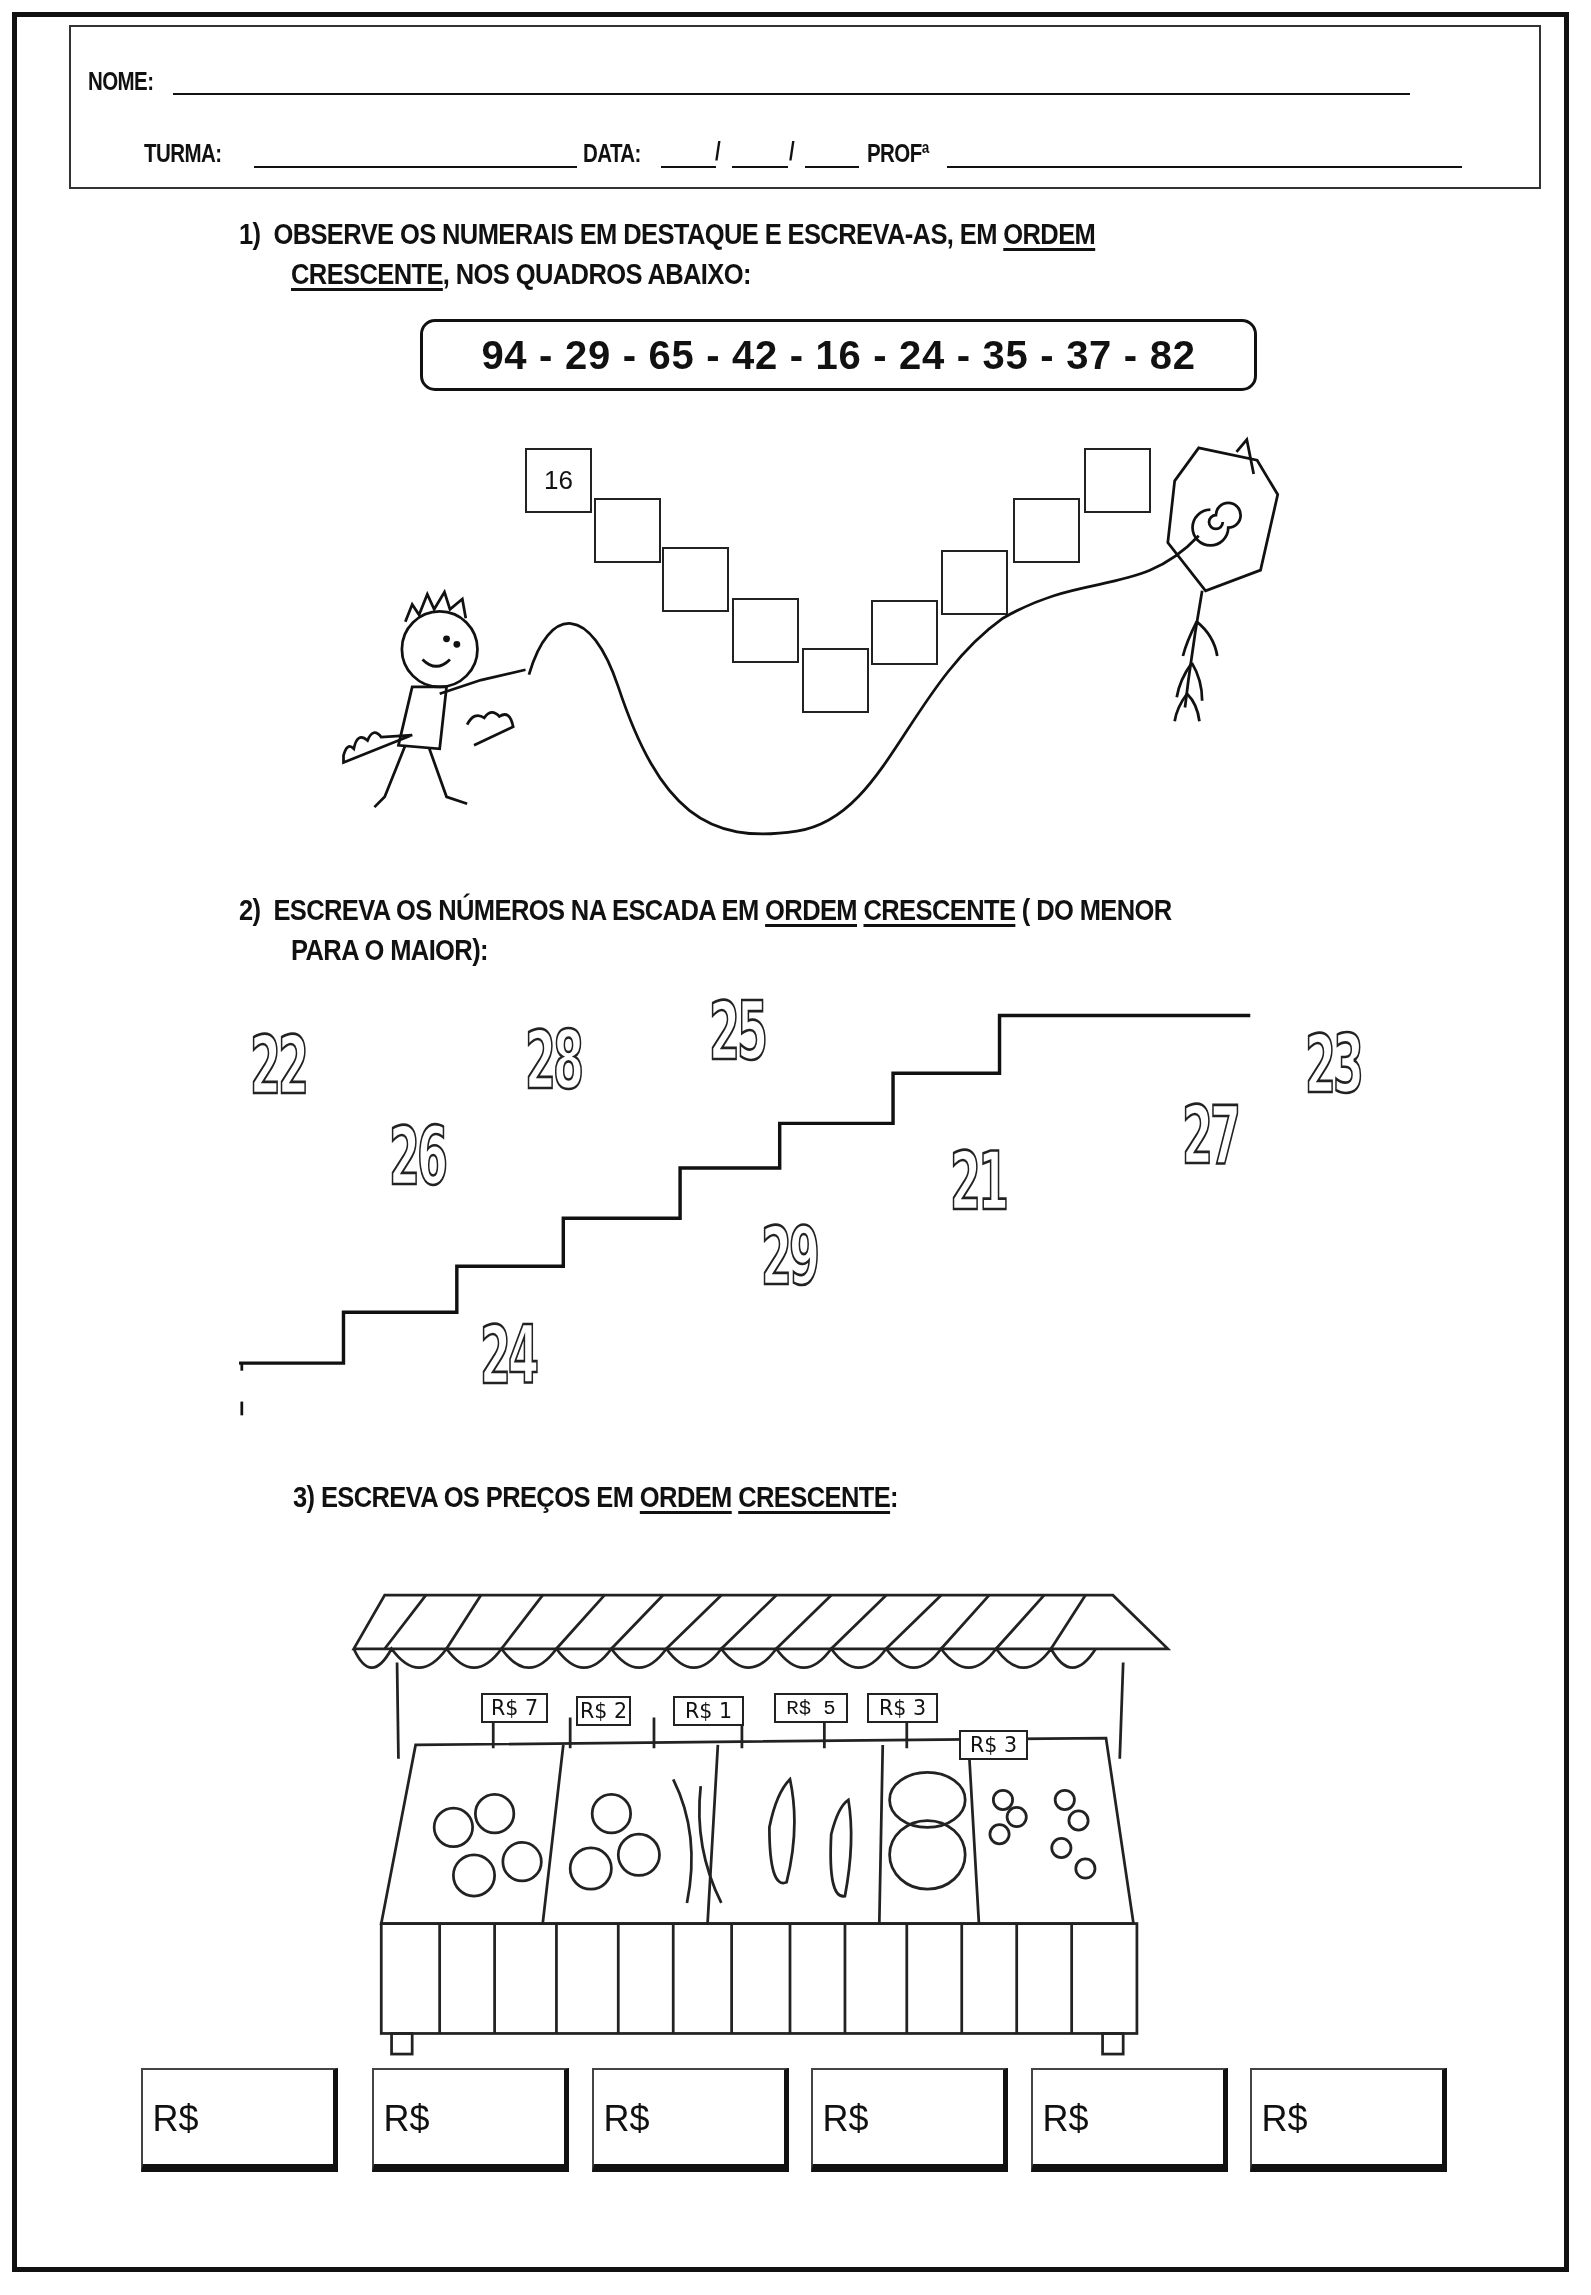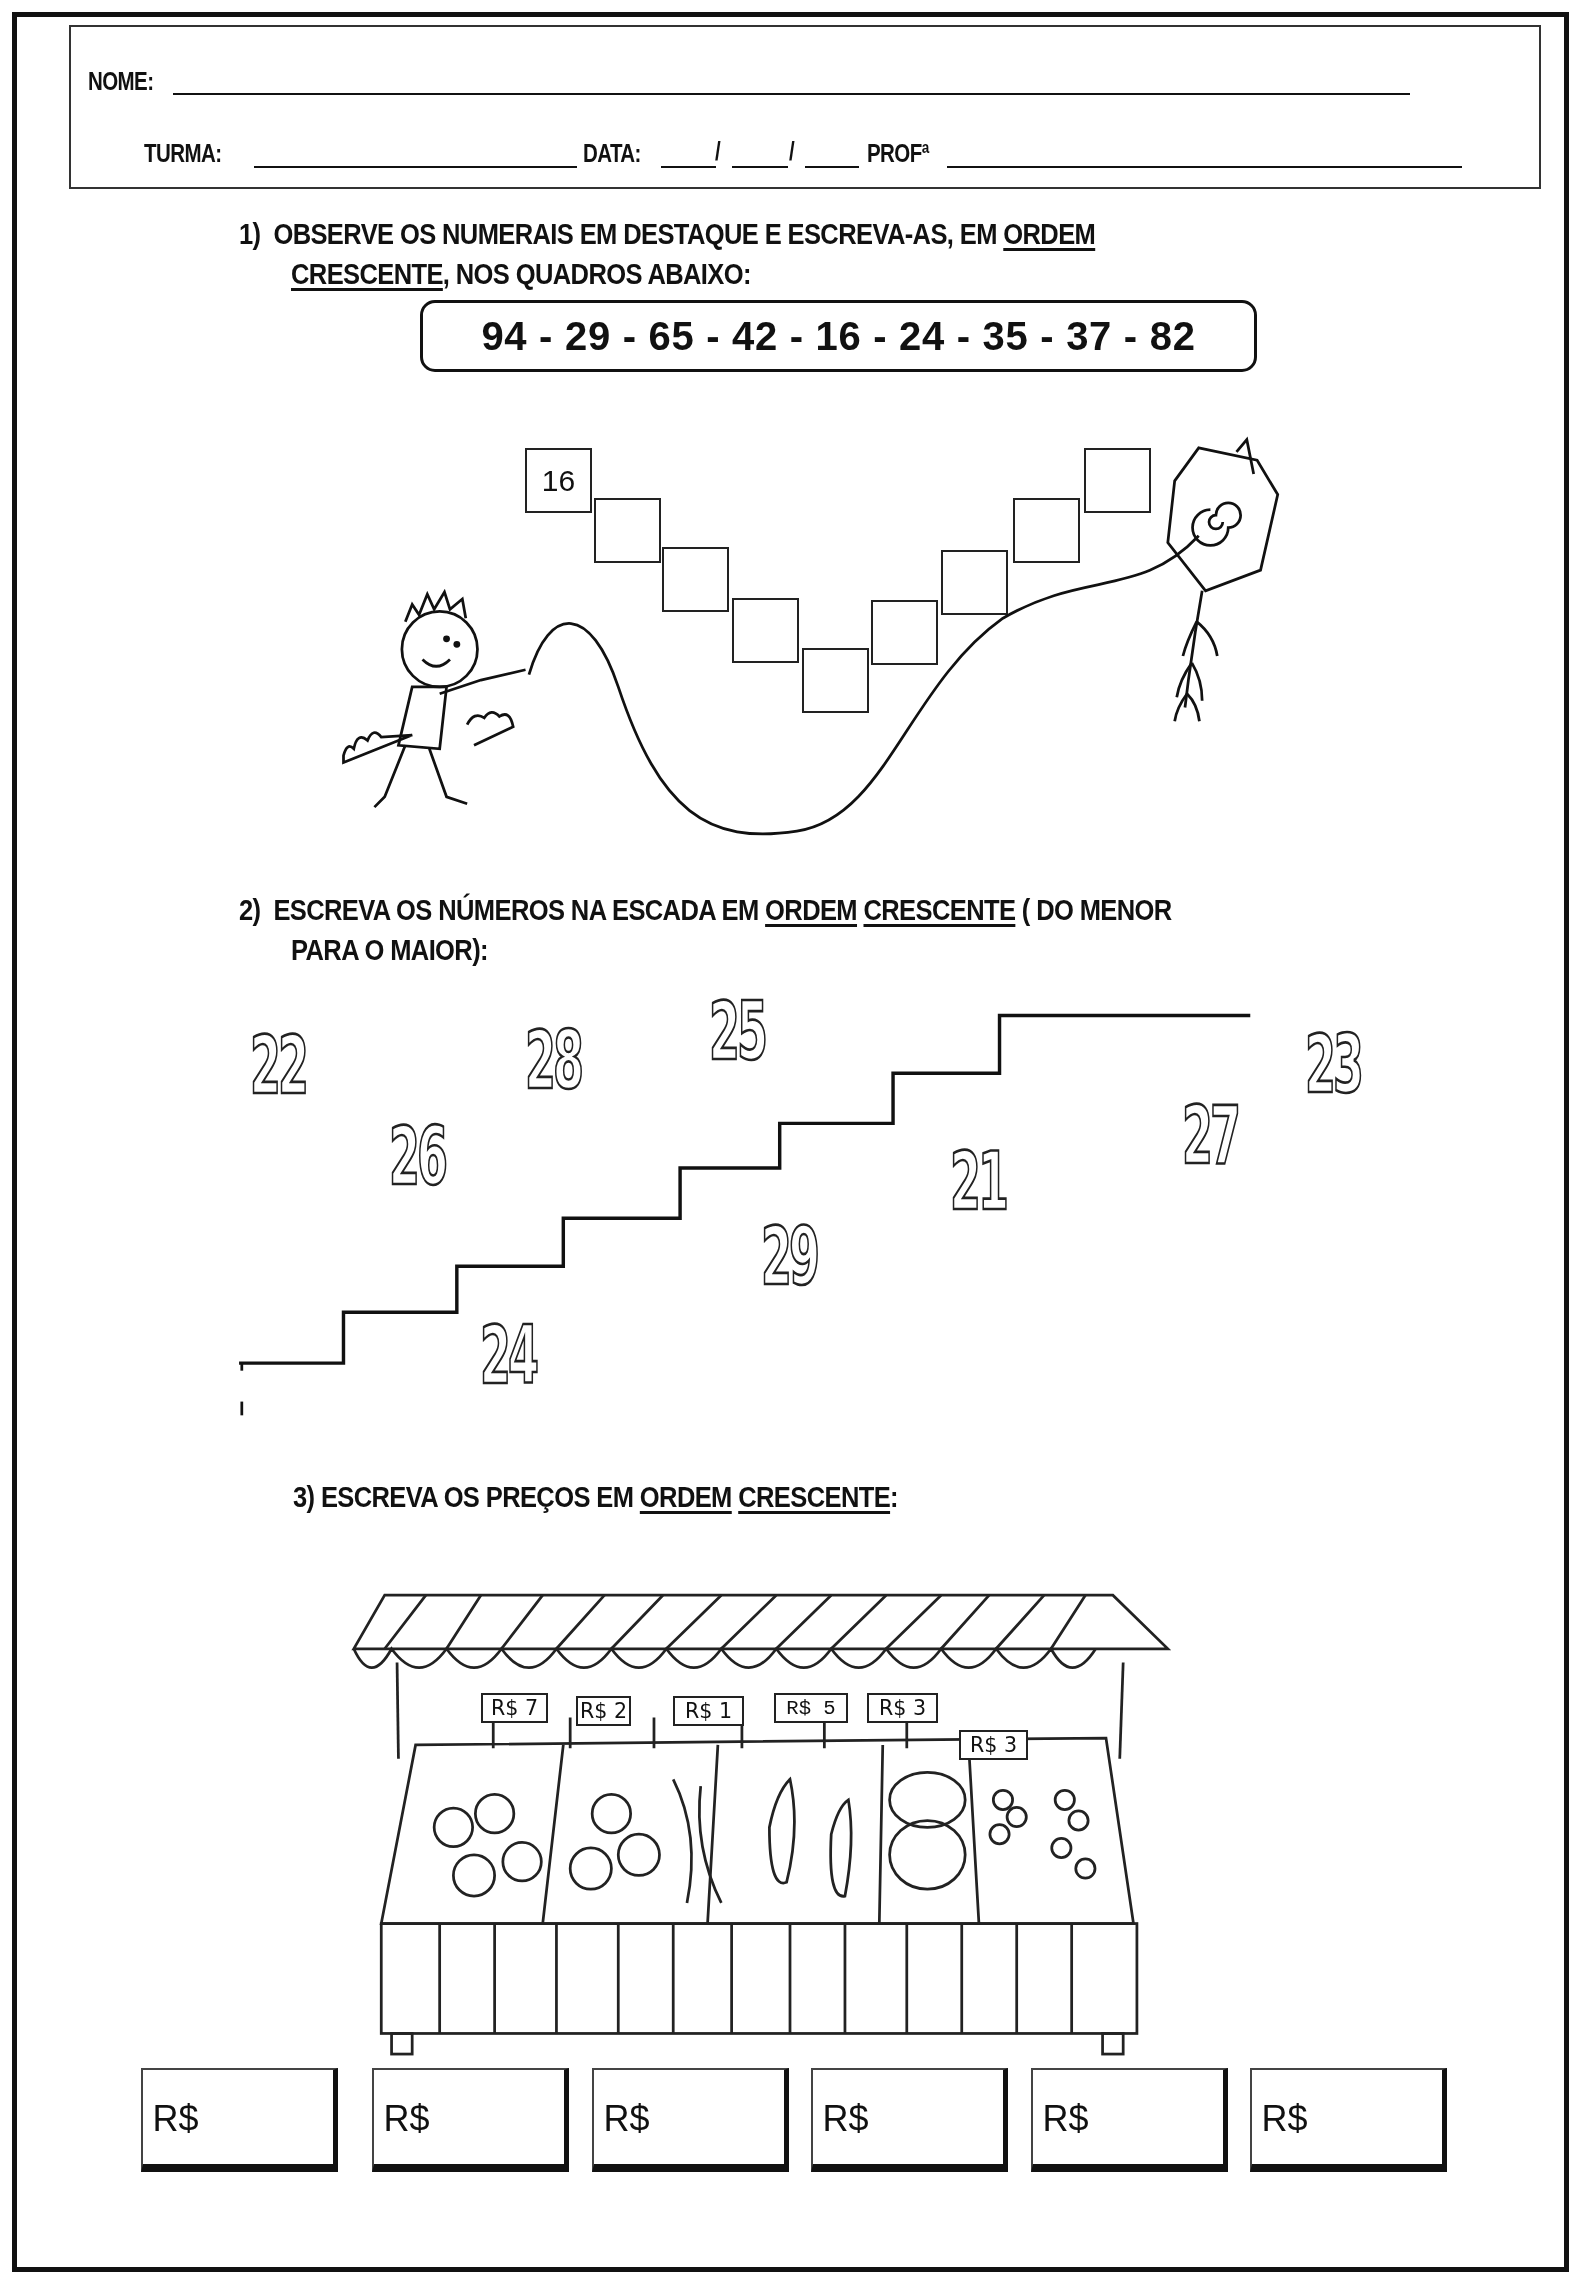--- a/index.html
+++ b/index.html
@@ -8,27 +8,27 @@
   .page-border { position:absolute; left:12.4px; top:12.4px; width:1557px; height:2260px;
          border:5.5px solid #111; box-sizing:border-box; }
   .header-box { position:absolute; left:69px; top:25px; width:1472px; height:164px;
          border:2.1px solid #333; box-sizing:border-box; }
   .hdr-label { position:absolute; font-weight:bold; font-size:25px; letter-spacing:-0.7px;
          transform:scaleX(0.82); transform-origin:left center; }
   .hdr-line { position:absolute; border-bottom:2.7px solid #111; height:0; }
   .q-title { position:absolute; font-weight:bold; font-size:29px; letter-spacing:-0.7px;
          line-height:40px; transform:scaleX(0.88); transform-origin:left top; white-space:nowrap; }
   .q-title u { text-decoration:underline; text-decoration-thickness:3.4px; text-underline-offset:4.1px; }
-  .num-box { position:absolute; left:420px; top:300px; width:837px; height:72px;
+  .num-box { position:absolute; left:420px; top:319px; width:837px; height:72px;
          border:3.4px solid #111; border-radius:15px; box-sizing:border-box;
          display:flex; align-items:center; justify-content:center;text-align:right; }
   .num-box span { font-weight:bold; font-size:40px; letter-spacing:0.7px; }
   .sq { position:absolute; width:67px; height:65px; border:2.7px solid #222; box-sizing:border-box;
         background:#fff; display:flex; align-items:center; justify-content:center;
-        font-size:30px; }
+        font-size:26px; }
   .outline-num { position:absolute; font-family:"DejaVu Sans", sans-serif; font-weight:bold;
         font-size:81px; color:#fff; -webkit-text-stroke:2.7px #222;
         transform:scaleX(0.55); transform-origin:left top; letter-spacing:-5.5px; line-height:1; }
   .ans-box { position:absolute; top:2068px; width:197px; height:104px; border:2.1px solid #444;
         border-right:5.5px solid #111; border-bottom:8.2px solid #111; box-sizing:border-box; background:#fff; }
   .ans-box span { position:absolute; left:9.6px; top:27.5px; font-size:36px; }
   .price-tag { position:absolute; height:30px; border:2.1px solid #222; background:#fff;
         box-sizing:border-box; display:flex; align-items:center; justify-content:center;
         font-size:20.6px; font-family:"DejaVu Sans", sans-serif; }
   svg { position:absolute; overflow:visible; }

